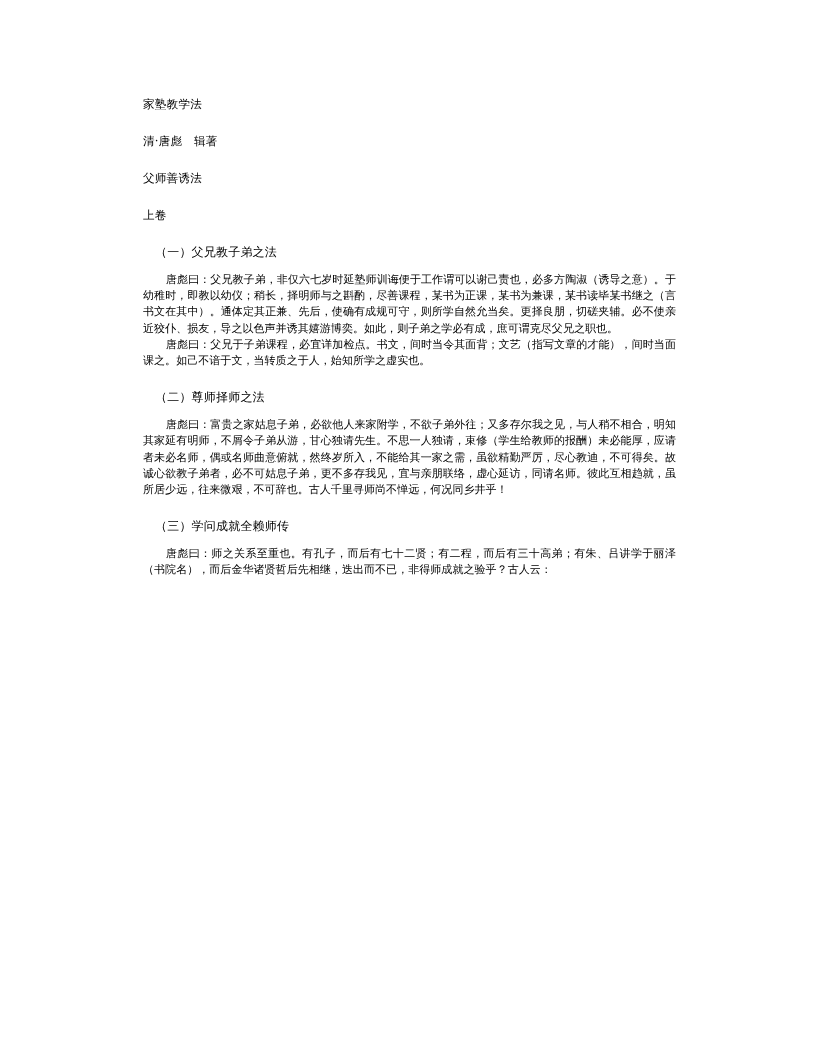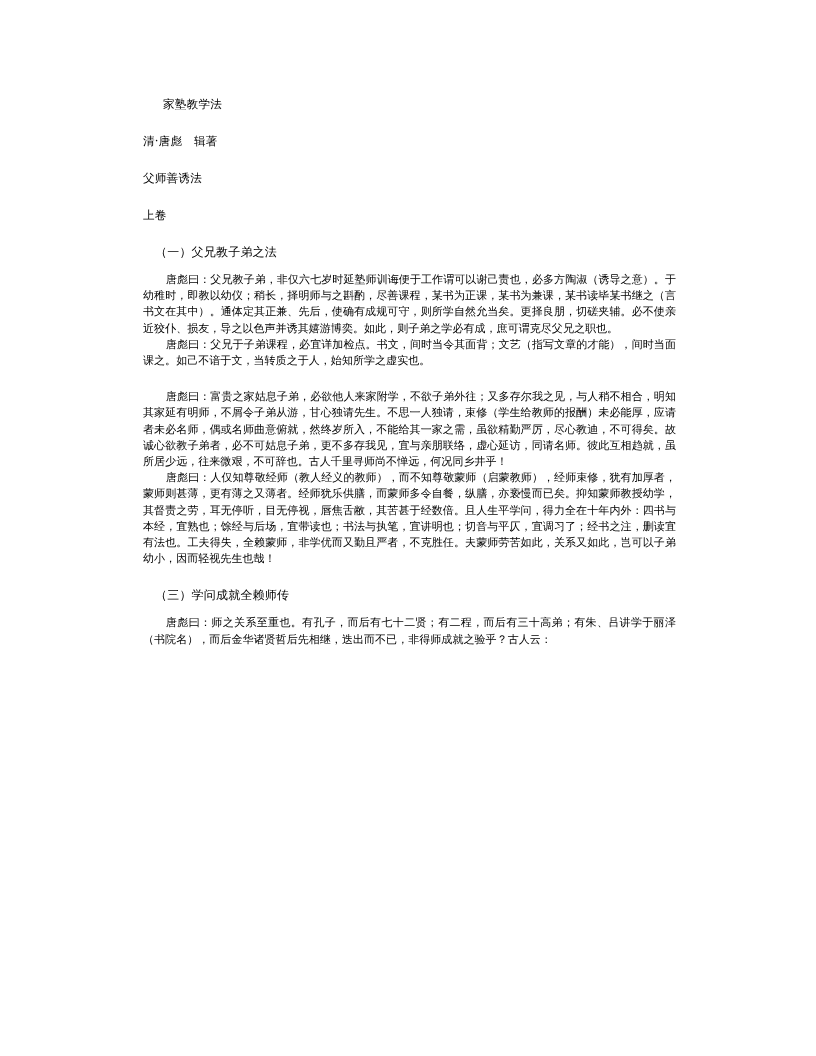--- a/index.html
+++ b/index.html
@@ -27,21 +27,20 @@
   }
   .head-line {
     font-size: 11.6px;
     line-height: 16px;
     margin: 0 0 21px 0;
     letter-spacing: 0.2px;
     white-space: pre;
   }
   .head-line:first-child {
     margin-top: 0;
-    margin-left: 20px;
   }
   .section-heading {
     font-size: 12px;
     line-height: 16px;
     margin: 0 0 12px 0;
     text-indent: 12px;
     letter-spacing: 0.2px;
   }
   .section-block {
     margin: 0 0 20px 0;
@@ -76,23 +75,23 @@
 
     <div class="section-block">
       <div class="section-heading">（一）父兄教子弟之法</div>
       <div class="para-group">
         <p class="para">唐彪曰：父兄教子弟，非仅六七岁时延塾师训诲便于工作谓可以谢己责也，必多方陶淑（诱导之意）。于幼稚时，即教以幼仪；稍长，择明师与之斟酌，尽善课程，某书为正课，某书为兼课，某书读毕某书继之（言书文在其中）。通体定其正兼、先后，使确有成规可守，则所学自然允当矣。更择良朋，切磋夹辅。必不使亲近狡仆、损友，导之以色声并诱其嬉游博奕。如此，则子弟之学必有成，庶可谓克尽父兄之职也。</p>
         <p class="para">唐彪曰：父兄于子弟课程，必宜详加检点。书文，间时当令其面背；文艺（指写文章的才能），间时当面课之。如己不谙于文，当转质之于人，始知所学之虚实也。</p>
       </div>
     </div>
 
     <div class="section-block">
+      <div class="section-heading">（二）尊师择师之法</div>
       <div class="para-group">
         <p class="para">唐彪曰：富贵之家姑息子弟，必欲他人来家附学，不欲子弟外往；又多存尔我之见，与人稍不相合，明知其家延有明师，不屑令子弟从游，甘心独请先生。不思一人独请，束修（学生给教师的报酬）未必能厚，应请者未必名师，偶或名师曲意俯就，然终岁所入，不能给其一家之需，虽欲精勤严厉，尽心教迪，不可得矣。故诚心欲教子弟者，必不可姑息子弟，更不多存我见，宜与亲朋联络，虚心延访，同请名师。彼此互相趋就，虽所居少远，往来微艰，不可辞也。古人千里寻师尚不惮远，何况同乡井乎！</p>
-        <p class="para">唐彪曰：人仅知尊敬经师（教人经义的教师），而不知尊敬蒙师（启蒙教师），经师束修，犹有加厚者，蒙师则甚薄，更有薄之又薄者。经师犹乐供膳，而蒙师多令自餐，纵膳，亦亵慢而已矣。抑知蒙师教授幼学，其督责之劳，耳无停听，目无停视，唇焦舌敝，其苦甚于经数倍。且人生平学问，得力全在十年内外：四书与本经，宜熟也；馀经与后场，宜带读也；书法与执笔，宜讲明也；切音与平仄，宜调习了；经书之注，删读宜有法也。工夫得失，全赖蒙师，非学优而又勤且严者，不克胜任。夫蒙师劳苦如此，关系又如此，岂可以子弟幼小，因而轻视先生也哉！</p>
       </div>
     </div>
 
     <div class="section-block">
       <div class="section-heading">（三）学问成就全赖师传</div>
       <div class="para-group">
         <p class="para">唐彪曰：师之关系至重也。有孔子，而后有七十二贤；有二程，而后有三十高弟；有朱、吕讲学于丽泽（书院名），而后金华诸贤哲后先相继，迭出而不已，非得师成就之验乎？古人云：</p>
       </div>
     </div>
 

